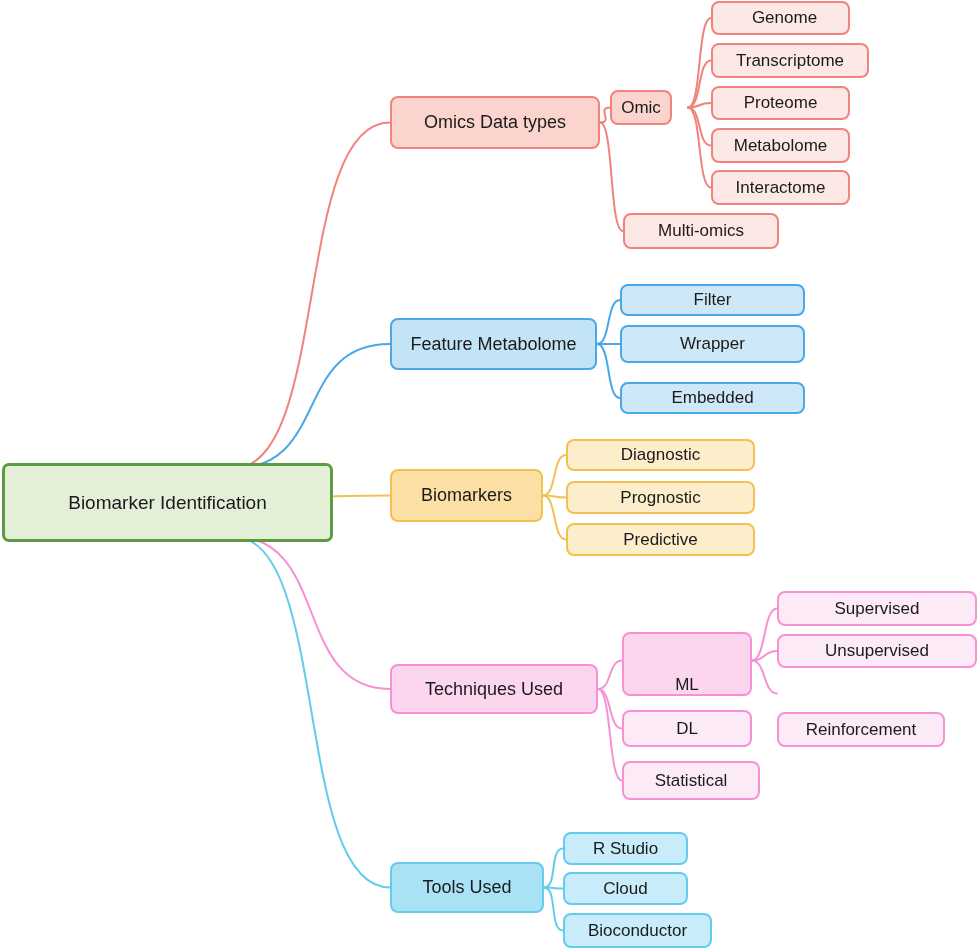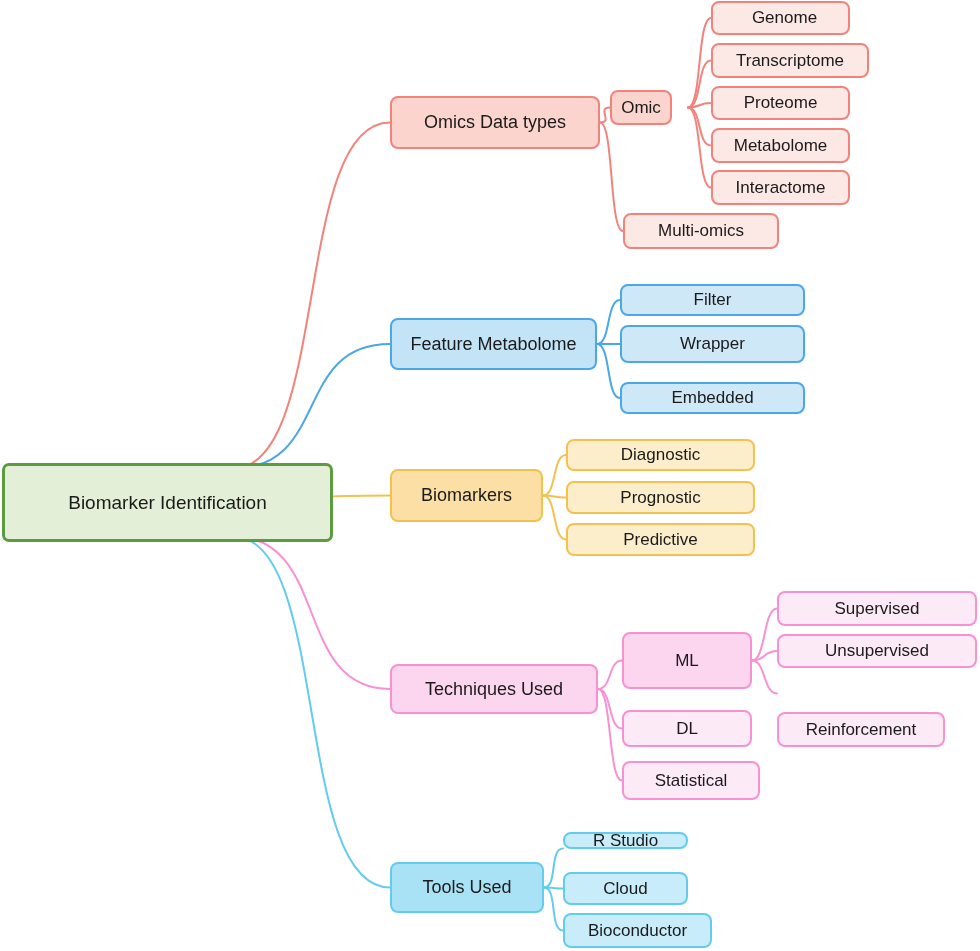--- a/index.html
+++ b/index.html
@@ -141,42 +141,42 @@
       </div>
       <div class="node leaf" style="left: 566px; top: 481px; width: 189px; height: 33px; background: rgb(253, 238, 203); border-color: rgb(243, 193, 79);">
         <span class="node-label">Prognostic</span>
       </div>
       <div class="node leaf" style="left: 566px; top: 523px; width: 189px; height: 33px; background: rgb(253, 238, 203); border-color: rgb(243, 193, 79);">
         <span class="node-label">Predictive</span>
       </div>
       <div class="node branch" style="left: 390px; top: 664px; width: 208px; height: 50px; background: rgb(251, 214, 238); border-color: rgb(247, 145, 212);">
         <span class="node-label">Techniques Used</span>
       </div>
-      <div class="node sub" style="left: 622px; top: 632px; width: 130px; height: 57px; background: rgb(251, 214, 238); border-color: rgb(247, 145, 212);">
+      <div class="node sub" style="left: 622px; top: 632px; width: 130px; height: 64px; background: rgb(251, 214, 238); border-color: rgb(247, 145, 212); align-items: flex-end;">
         <span class="node-label">ML</span>
       </div>
       <div class="node leaf" style="left: 777px; top: 591px; width: 200px; height: 35px; background: rgb(253, 234, 247); border-color: rgb(247, 145, 212);">
         <span class="node-label">Supervised</span>
       </div>
       <div class="node leaf" style="left: 777px; top: 634px; width: 200px; height: 34px; background: rgb(253, 234, 247); border-color: rgb(247, 145, 212);">
         <span class="node-label">Unsupervised</span>
       </div>
       <div class="node leaf" style="left: 777px; top: 712px; width: 168px; height: 35px; background: rgb(253, 234, 247); border-color: rgb(247, 145, 212);">
         <span class="node-label">Reinforcement</span>
       </div>
       <div class="node leaf" style="left: 622px; top: 710px; width: 130px; height: 37px; background: rgb(253, 234, 247); border-color: rgb(247, 145, 212);">
         <span class="node-label">DL</span>
       </div>
       <div class="node leaf" style="left: 622px; top: 761px; width: 138px; height: 39px; background: rgb(253, 234, 247); border-color: rgb(247, 145, 212);">
         <span class="node-label">Statistical</span>
       </div>
       <div class="node branch" style="left: 390px; top: 862px; width: 154px; height: 51px; background: rgb(169, 226, 245); border-color: rgb(99, 204, 237);">
         <span class="node-label">Tools Used</span>
       </div>
-      <div class="node leaf" style="left: 563px; top: 832px; width: 125px; height: 17px; background: rgb(200, 236, 249); border-color: rgb(99, 204, 237);">
+      <div class="node leaf" style="left: 563px; top: 832px; width: 125px; height: 33px; background: rgb(200, 236, 249); border-color: rgb(99, 204, 237);">
         <span class="node-label">R Studio</span>
       </div>
       <div class="node leaf" style="left: 563px; top: 872px; width: 125px; height: 33px; background: rgb(200, 236, 249); border-color: rgb(99, 204, 237);">
         <span class="node-label">Cloud</span>
       </div>
       <div class="node leaf" style="left: 563px; top: 913px; width: 149px; height: 35px; background: rgb(200, 236, 249); border-color: rgb(99, 204, 237);">
         <span class="node-label">Bioconductor</span>
       </div>
     </div>
 </div>

